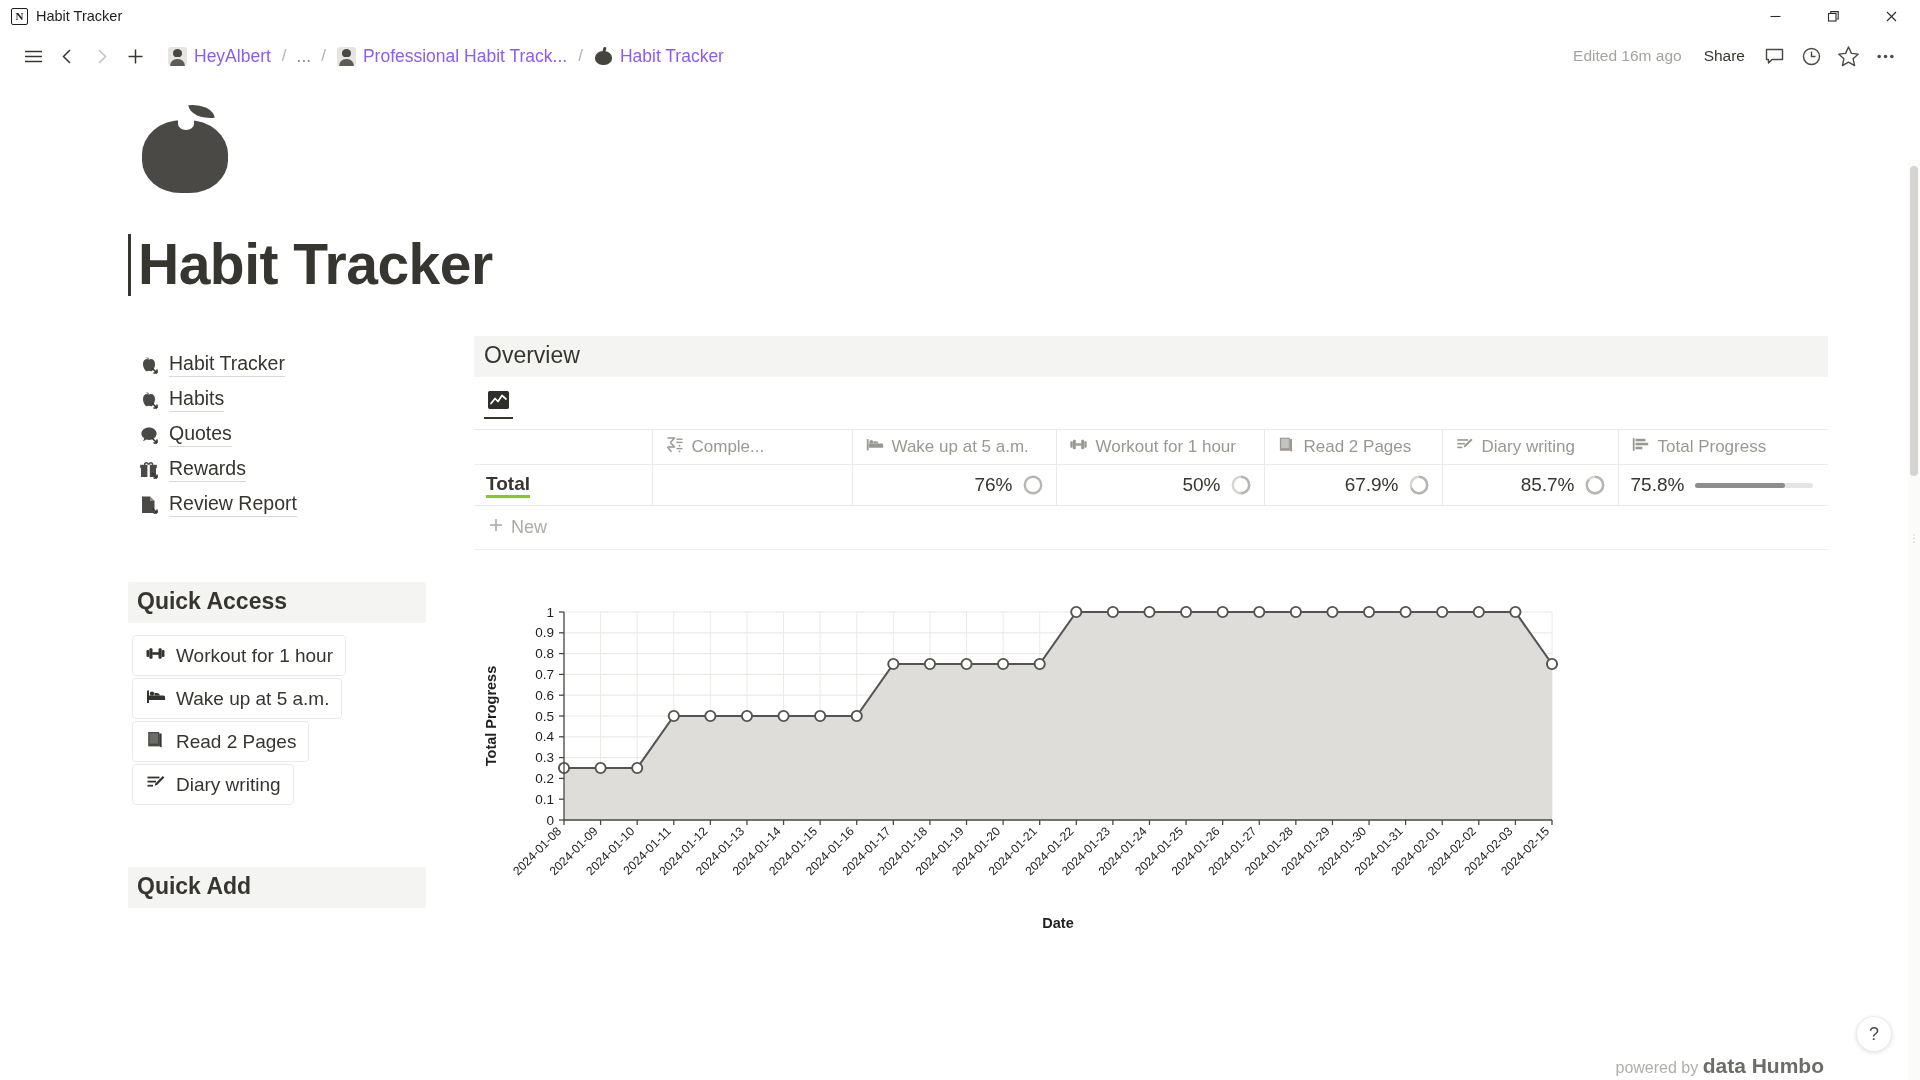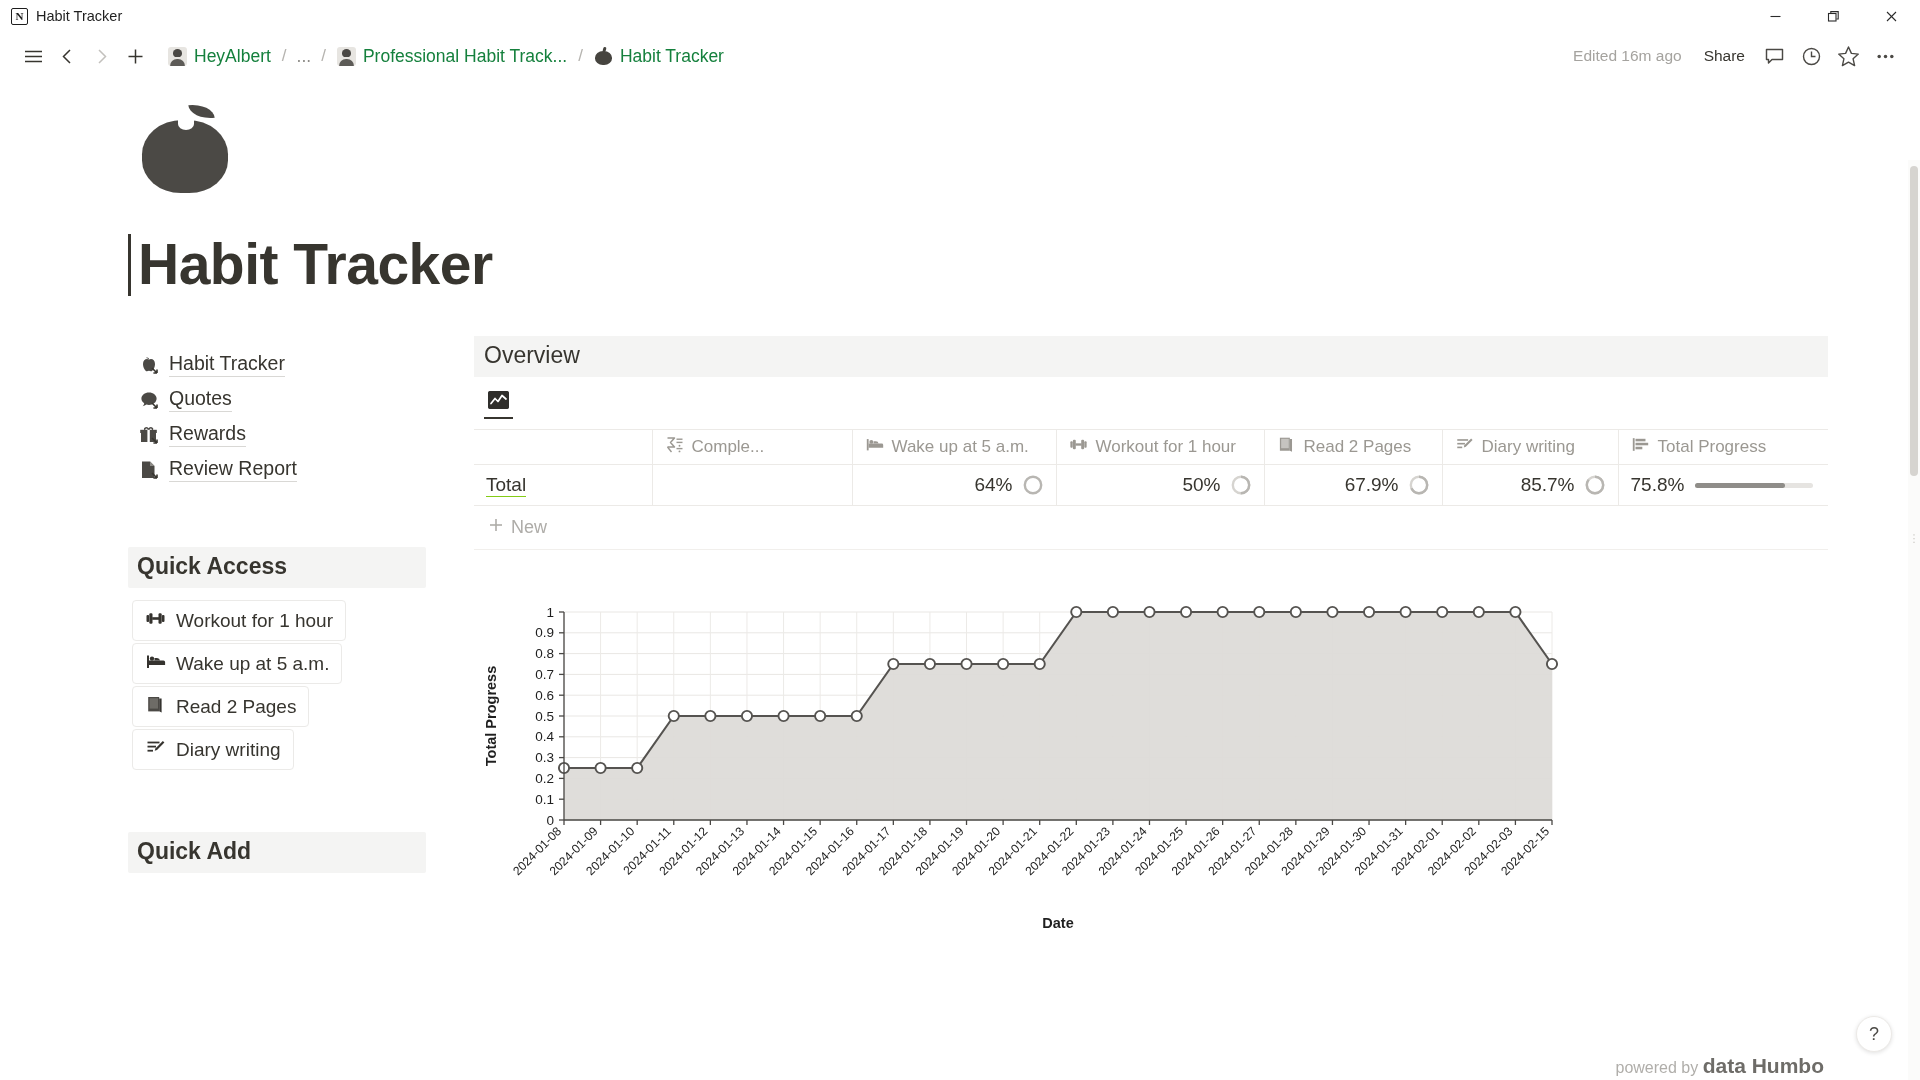--- a/index.html
+++ b/index.html
@@ -44,21 +44,21 @@
   }
   .appbar-left { display: flex; align-items: center; gap: 0; }
   .icobtn {
     width: 34px; height: 34px;
     display: flex; align-items: center; justify-content: center;
     color: #37352f; border-radius: 4px;
   }
   .icobtn.dim { color: #c3c1bd; }
   .crumbs { display: flex; align-items: center; margin-left: 10px; gap: 0; }
   .crumb { display: flex; align-items: center; gap: 7px; padding: 3px 6px; border-radius: 4px; }
-  .crumb-label { font-size: 17.5px; color: #15803d; white-space: nowrap; }
+  .crumb-label { font-size: 17.5px; color: #8b5cf6; white-space: nowrap; }
   .crumb-sep { font-size: 17px; color: #b6b4b0; padding: 0 5px; }
   .crumb-ell { font-size: 17.5px; color: #8d8b87; padding: 3px 5px; }
   .avatar-ico {
     width: 19px; height: 19px; border-radius: 3px;
     background: #e7e5e1; position: relative; overflow: hidden;
     display: inline-block;
   }
   .avatar-ico::before {
     content: ""; position: absolute; left: 5px; top: 2.5px;
     width: 9px; height: 8px; border-radius: 50% 50% 45% 45%;
@@ -182,21 +182,22 @@
     padding: 8px 12px; height: 34px;
     font-size: 17px; color: #9b9892; font-weight: 400; white-space: nowrap;
   }
   .td-in {
     display: flex; align-items: center; justify-content: flex-end; gap: 9px;
     padding: 10px 12px; height: 40px;
     font-size: 19px; color: #37352f; white-space: nowrap;
   }
   .td-in.left { justify-content: flex-start; }
   .td-in.left .v {
-    border-bottom: 1px solid #84cc16;
+    border-bottom: 3px solid #84cc16;
+    font-weight: bold;
   }
   .td-in.bar { justify-content: flex-start; }
   .ring { width: 22px; height: 22px; flex: none; }
   .barwrap { display: flex; align-items: center; gap: 11px; }
   .bartrack { width: 118px; height: 5px; border-radius: 3px; background: #e6e4e1; position: relative; }
   .barfill { position: absolute; left: 0; top: 0; height: 5px; border-radius: 3px; background: #8f8d89; }
 
   .newrow {
     display: flex; align-items: center; gap: 7px;
     padding: 11px 12px 11px 14px; font-size: 18px; color: #aeaca8;
@@ -366,20 +367,30 @@
             <span class="nico">
               <svg width="22" height="22" viewBox="0 0 22 22">
                 <path d="M11 4.5 c-1 -1.2 -2.4 -1 -2.9 -0.6 c1.3 0.2 2.2 0.9 2.5 1.6 z" fill="#4b4945"></path>
                 <path d="M11 5.6 c-2.6 -1.6 -6 0.2 -6 4.3 c0 3.6 2.4 7.4 4 7.4 c0.8 0 1.2 -0.5 2 -0.5 c0.8 0 1.2 0.5 2 0.5 c1.6 0 4 -3.8 4 -7.4 c0 -4.1 -3.4 -5.9 -6 -4.3 z" fill="#4b4945"></path>
                 <path d="M14 14 l5 5 M19 19 l0 -3.6 M19 19 l-3.6 0" stroke="#37352f" stroke-width="1.6" fill="none"></path>
               </svg>
             </span>
             <span class="label">Habit Tracker</span>
           </div>
 
+          <div class="navrow">
+            <span class="nico">
+              <svg width="22" height="22" viewBox="0 0 22 22">
+                <path d="M11 4.5 c-1 -1.2 -2.4 -1 -2.9 -0.6 c1.3 0.2 2.2 0.9 2.5 1.6 z" fill="#4b4945"></path>
+                <path d="M11 5.6 c-2.6 -1.6 -6 0.2 -6 4.3 c0 3.6 2.4 7.4 4 7.4 c0.8 0 1.2 -0.5 2 -0.5 c0.8 0 1.2 0.5 2 0.5 c1.6 0 4 -3.8 4 -7.4 c0 -4.1 -3.4 -5.9 -6 -4.3 z" fill="#4b4945"></path>
+                <path d="M14 14 l5 5 M19 19 l0 -3.6 M19 19 l-3.6 0" stroke="#37352f" stroke-width="1.6" fill="none"></path>
+              </svg>
+            </span>
+            <span class="label">Habits</span>
+          </div>
 
           <div class="navrow">
             <span class="nico">
               <svg width="22" height="22" viewBox="0 0 22 22">
                 <path d="M11 3.4 c-4.2 0 -7.6 2.7 -7.6 6.1 c0 1.9 1.1 3.6 2.8 4.7 c-0.2 1.2 -0.8 2.3 -1.6 3 c1.5 -0.2 2.8 -0.8 3.8 -1.6 c0.8 0.2 1.7 0.3 2.6 0.3 c4.2 0 7.6 -2.7 7.6 -6.4 c0 -3.4 -3.4 -6.1 -7.6 -6.1 z" fill="#4b4945"></path>
                 <path d="M14 14 l5 5 M19 19 l0 -3.6 M19 19 l-3.6 0" stroke="#37352f" stroke-width="1.6" fill="none"></path>
               </svg>
             </span>
             <span class="label">Quotes</span>
           </div>
@@ -581,21 +592,21 @@
               <td>
                 <div class="td-in left">
                     <span class="v">Total</span>
                   </div>
               </td>
               <td>
                 <div class="td-in"></div>
               </td>
               <td>
                 <div class="td-in">
-                  <span>64%</span>
+                  <span>76%</span>
                   <span class="ring">
                     <svg width="22" height="22" viewBox="0 0 22 22">
                       <circle cx="11" cy="11" r="8.2" fill="none" stroke="#b8b6b2" stroke-width="2.4"></circle>
                     </svg>
                   </span>
                 </div>
               </td>
               <td>
                 <div class="td-in">
                   <span>50%</span>

